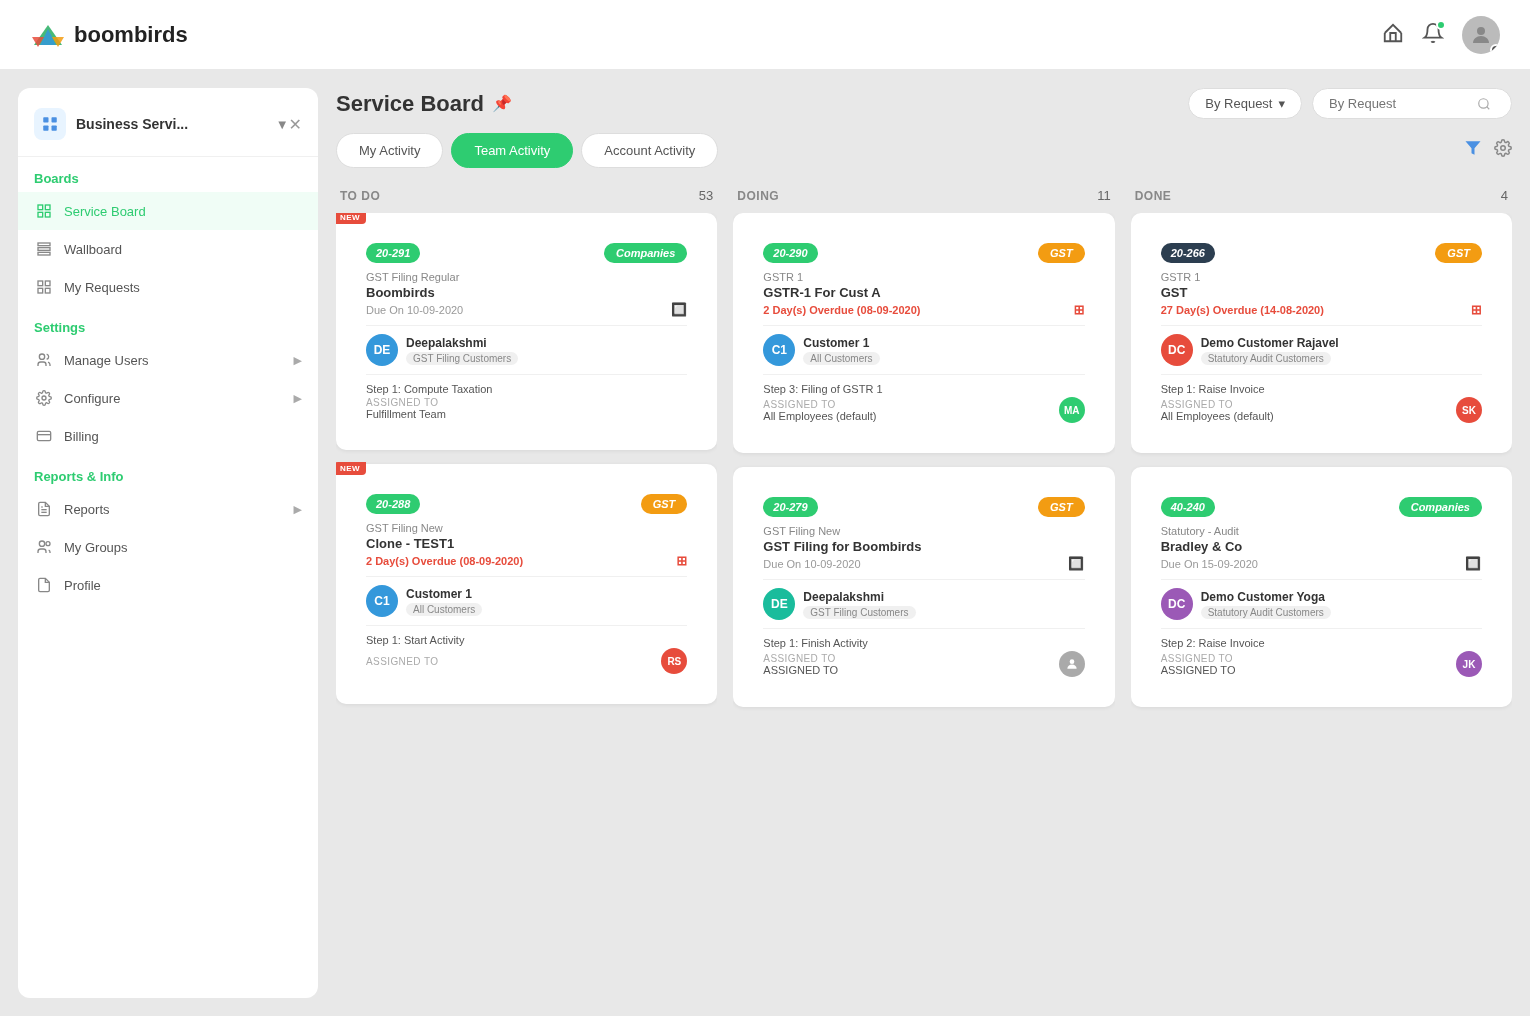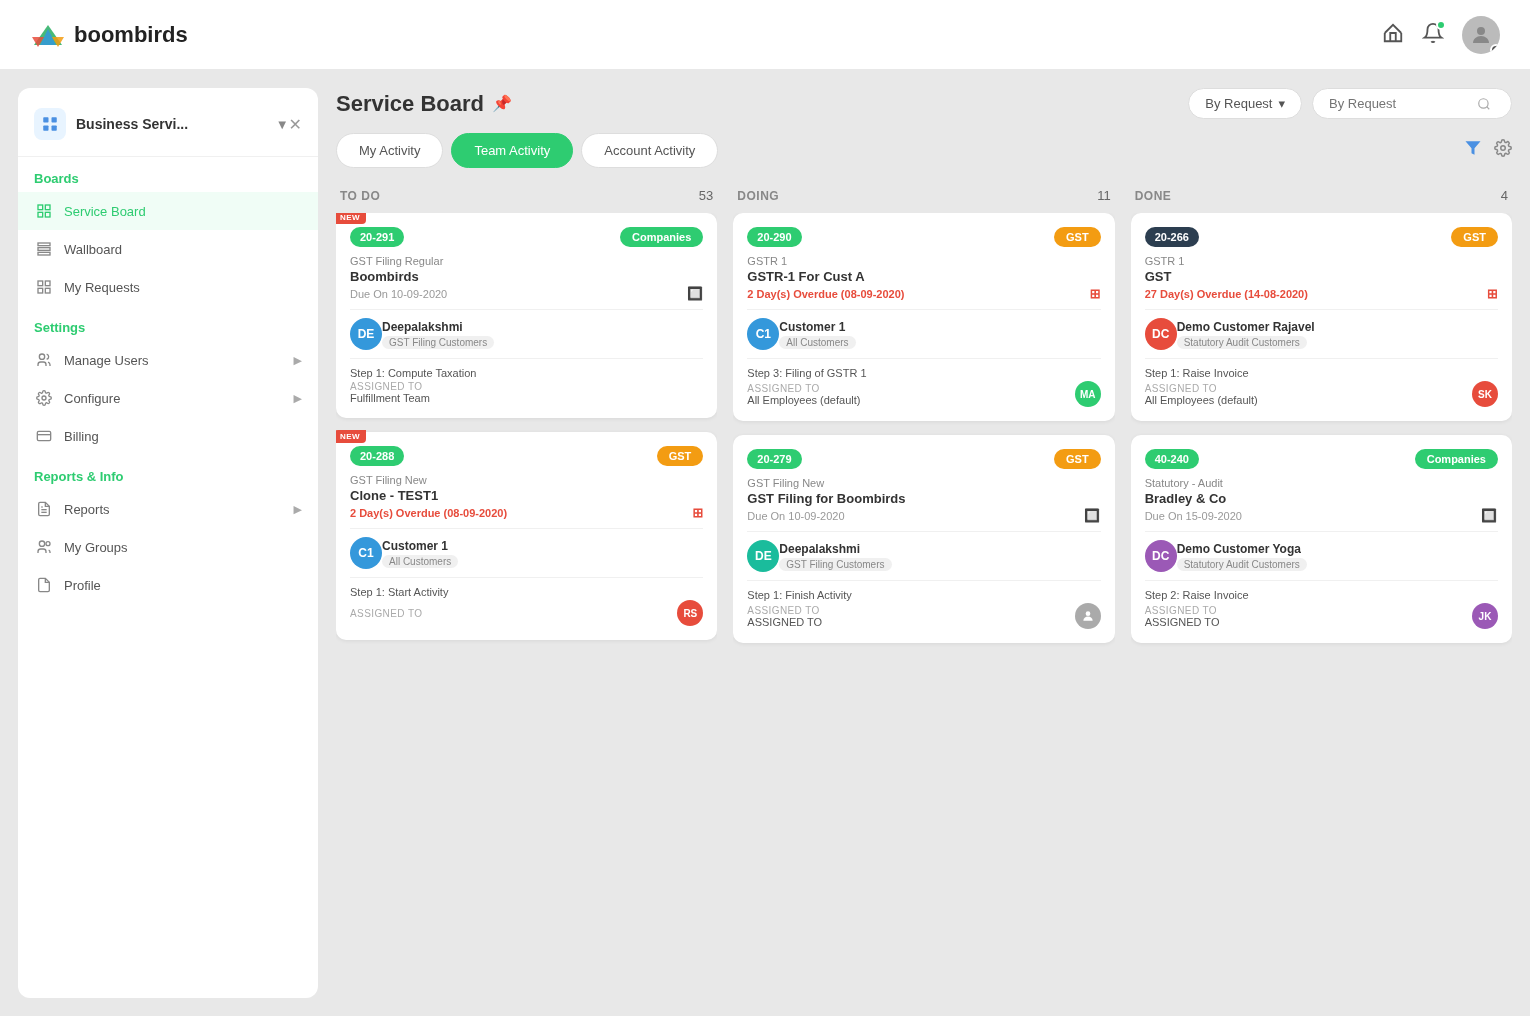--- a/index.html
+++ b/index.html
@@ -85,32 +85,32 @@
     
     .kanban-board { display: flex; gap: 16px; flex: 1; overflow-x: auto; }
     .kanban-col { flex: 1; min-width: 0; display: flex; flex-direction: column; }
     .col-header { display: flex; align-items: center; justify-content: space-between; padding: 6px 4px 10px; }
     .col-title { font-size: 12px; font-weight: 700; color: #888; letter-spacing: 0.5px; text-transform: uppercase; }
     .col-count { font-size: 13px; font-weight: 400; color: #666; }
     .cards-list { display: flex; flex-direction: column; gap: 14px; overflow-y: auto; padding-bottom: 10px; }
 
     
     .card {
-      background: #fff; border-radius: 10px; padding: 14px;
+      background: #fff; border-radius: 10px; padding: 30px;
       box-shadow: 0 1px 4px rgba(0,0,0,0.07); position: relative; overflow: visible;
     }
-    .card-top { display: flex; align-items: center; justify-content: space-between; margin-bottom: 8px; }
+    .card-top { display: flex; align-items: center; justify-content: space-between; margin-bottom: 8px; font-style: italic; }
     .card-id { padding: 4px 10px; border-radius: 12px; font-size: 11px; font-weight: 700; color: #fff; }
     .card-tag { padding: 4px 12px; border-radius: 12px; font-size: 11px; font-weight: 700; color: #fff; }
     .card-type { font-size: 11px; color: #888; margin-bottom: 2px; }
     .card-name { font-size: 13px; font-weight: 700; color: #333; margin-bottom: 2px; }
     .card-due { font-size: 11px; color: #999; display: flex; align-items: center; gap: 6px; }
     .card-due.overdue { color: #e74c3c; font-weight: 600; }
     .card-divider { height: 1px; background: #f0f0f0; margin: 8px 0; }
-    .card-customer { display: flex; align-items: center; gap: 0; margin-bottom: 8px; }
+    .card-customer { display: flex; align-items: center; gap: 8px; margin-bottom: 8px; }
     .cust-avatar { width: 32px; height: 32px; border-radius: 50%; display: flex; align-items: center; justify-content: center; font-size: 12px; font-weight: 700; color: #fff; flex-shrink: 0; }
     .cust-info { }
     .cust-name { font-size: 12px; font-weight: 600; color: #333; }
     .cust-group { font-size: 10px; color: #888; background: #f0f0f0; padding: 1px 7px; border-radius: 8px; display: inline-block; }
     .card-step { font-size: 11px; color: #555; margin-bottom: 2px; }
     .card-assigned-label { font-size: 10px; color: #aaa; text-transform: uppercase; letter-spacing: 0.4px; }
     .card-assigned-row { display: flex; align-items: center; justify-content: space-between; }
     .card-assigned-val { font-size: 11px; color: #555; }
     .assign-avatar { width: 26px; height: 26px; border-radius: 50%; display: flex; align-items: center; justify-content: center; font-size: 10px; font-weight: 700; color: #fff; }
     .new-badge {

